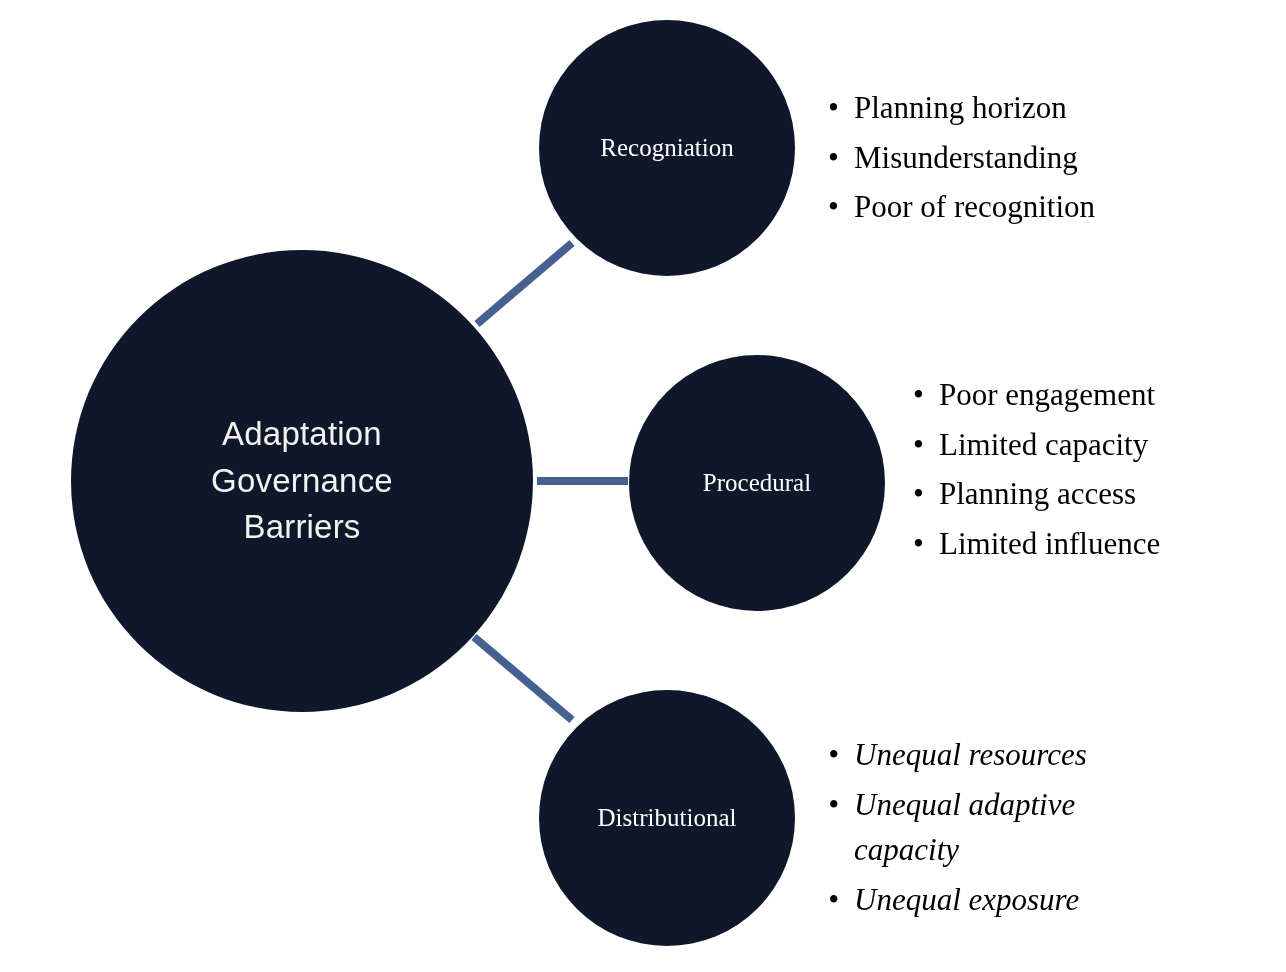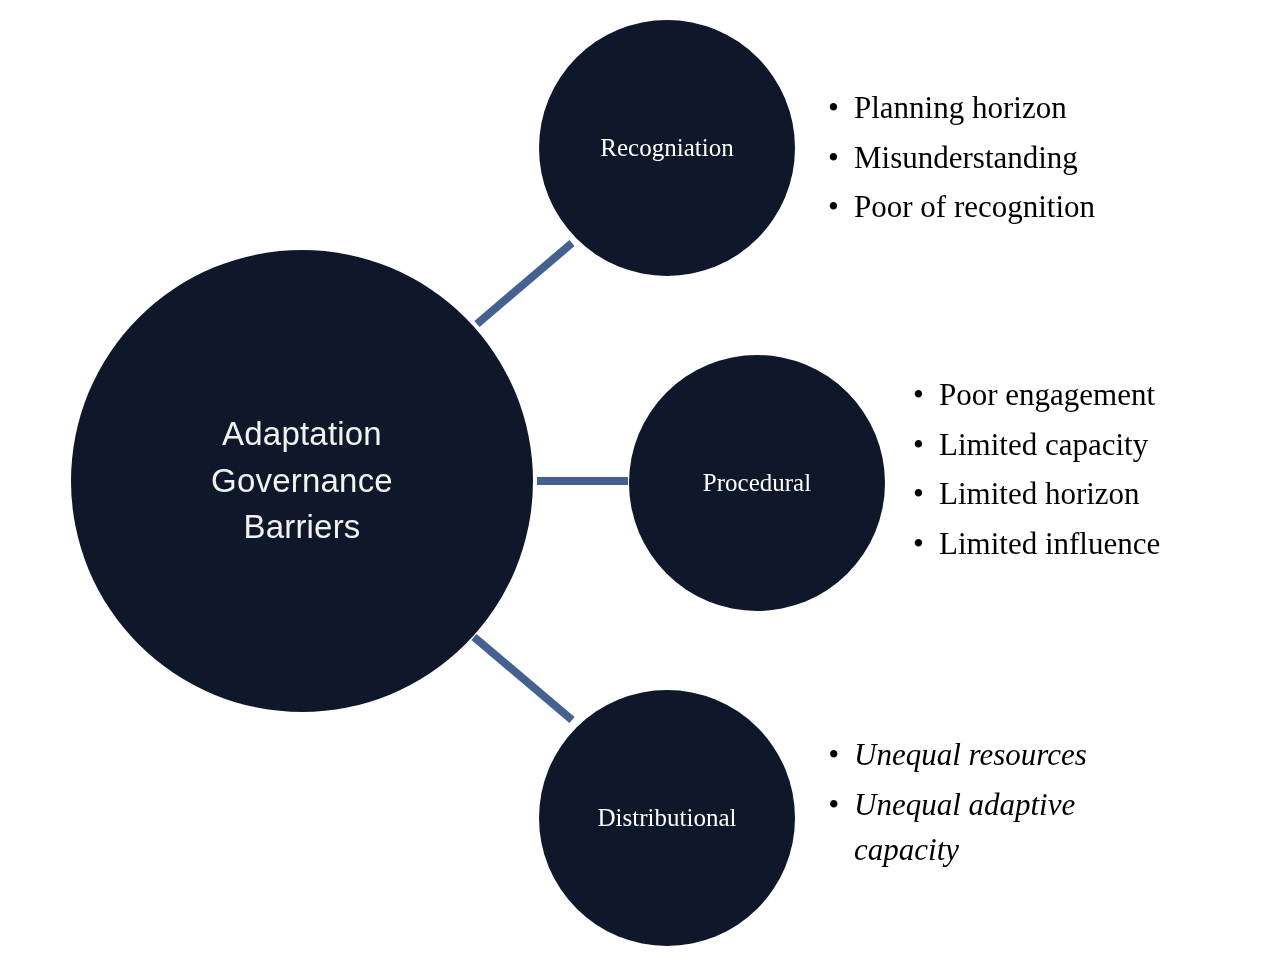--- a/index.html
+++ b/index.html
@@ -120,25 +120,26 @@
     <li>Misunderstanding</li>
     <li>Poor of recognition</li>
   </ul>
 
   <div class="node-circle leaf-circle leaf-procedural">
     <span>Procedural</span>
   </div>
   <ul class="bullet-list list-procedural">
     <li>Poor engagement</li>
     <li>Limited capacity</li>
-    <li>Limited horizon</li>
+    <li>Planning access</li>
     <li>Limited influence</li>
   </ul>
 
   <div class="node-circle leaf-circle leaf-distributional">
     <span>Distributional</span>
   </div>
   <ul class="bullet-list list-distributional">
     <li>Unequal resources</li>
     <li>Unequal adaptive capacity</li>
+    <li>Unequal exposure</li>
   </ul>
 
 </div>
 
 </body></html>

